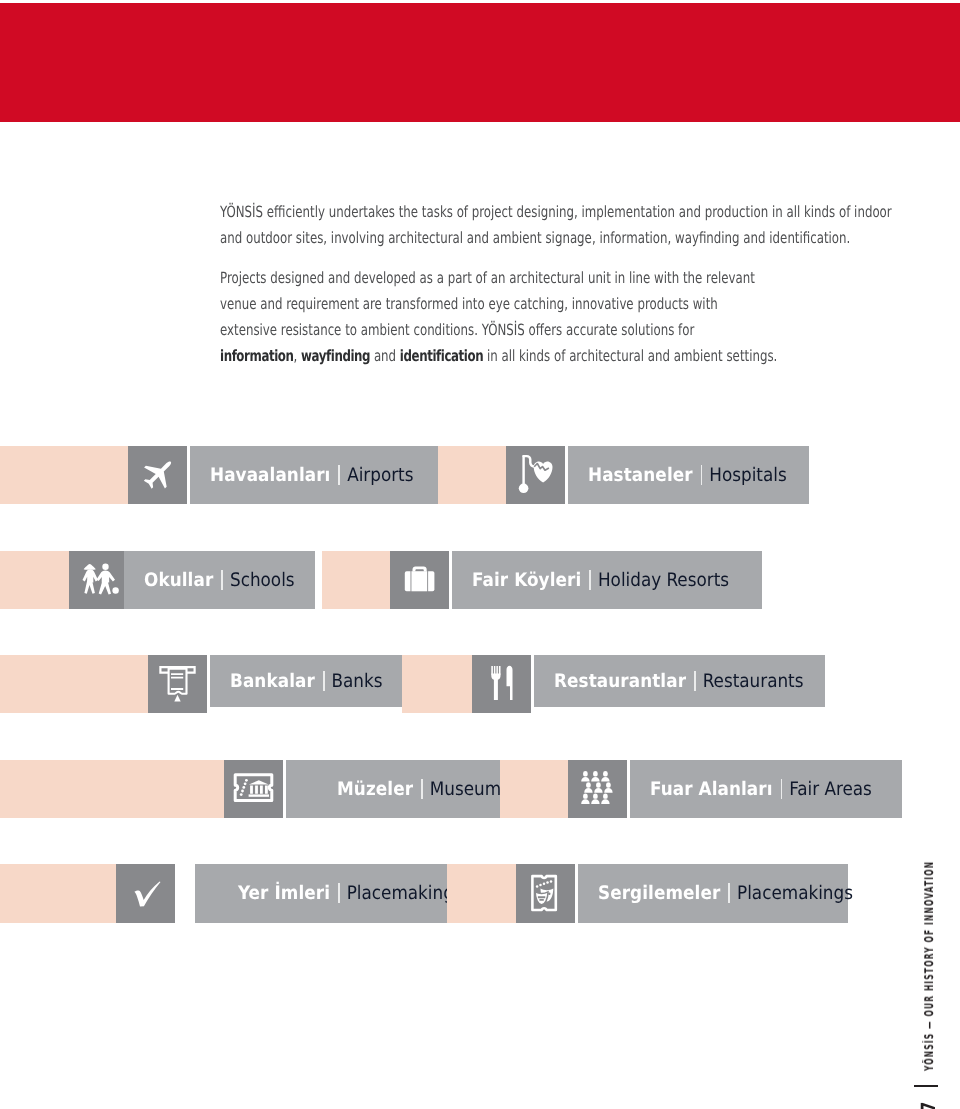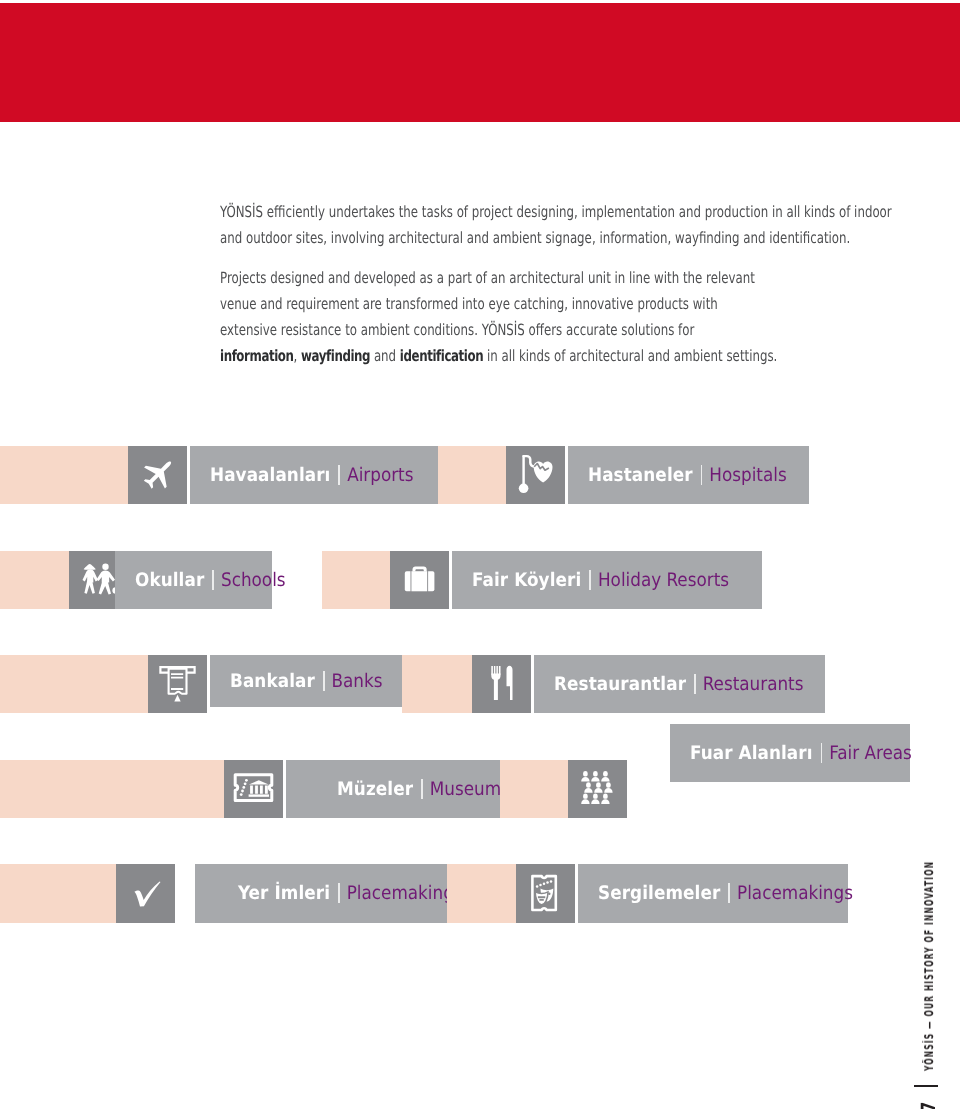--- a/index.html
+++ b/index.html
@@ -21,21 +21,21 @@
   .peach{position:absolute;}
   .iconbox{position:absolute;width:59px;}
   .iconbox svg{display:block;width:100%;height:100%;}
   .label{position:absolute;display:flex;align-items:center;}
   .label .txt{white-space:nowrap;font-size:18.7px;color:#ffffff;line-height:1;
               padding-left:20px;}
   .label .tr{font-weight:700;letter-spacing:.1px;}
   .label .sep{display:inline-block;width:1.7px;height:20px;margin:0 7px 0 8px;
               vertical-align:-4px;background:#ebecec;overflow:hidden;
               text-indent:-999px;}
-  .label .en{font-weight:400;color:#701a75;}
+  .label .en{font-weight:400;color:#0f172a;}
 
   
   .rail{position:absolute;left:890px;top:840px;width:70px;height:269px;}
   .railtxt{position:absolute;left:32.3px;top:231px;white-space:nowrap;
            font-size:12px;font-weight:700;letter-spacing:1.7px;color:#231f20;
            transform-origin:0 0;transform:rotate(-90deg) scaleX(0.692) translateZ(0);
            backface-visibility:hidden;}
   .railrule{position:absolute;left:24px;top:245.2px;width:24px;height:1.9px;
             background:#231f20;}
   .railnum{position:absolute;left:29px;top:272px;font-size:19.5px;font-weight:700;
@@ -90,21 +90,21 @@
               <path d="M20.7 13.1c1.1 0 2.1 1.1 3.2 2.2 1.1 1.1 2.8 2.4 2.8 2.9 0 .4-2.7.5-6 .5s-6-.1-6-.5c0-.5 1.7-1.8 2.8-2.9 1.1-1.1 2.1-2.2 3.2-2.2z"></path>
               <path d="M20.6 18.3c2.4 0 4.1 1.2 4.8 3l3.6 7.7-2.3 1.4-2.4-4.7.1 5.7H18.1l.1-5.7-2.4 4.7-2.3-1.4 3.6-7.7c.7-1.8 2.4-3 4.8-3z"></path>
               <path d="M18.2 29.5h4.9l2.8 12.5-2.4.8-3-8.8-2.7 8.8-2.4-.8z"></path>
               <circle cx="36.5" cy="15.8" r="3.2"></circle>
               <path d="M36.4 19.4c2.3 0 4 1.1 4.8 2.6l4.8 6.7-2.1 1.7-3.8-4.5.1 5.7h-7.5l.1-5.7-3.1 4.2-2.2-1.6 4.2-6.5c.8-1.5 2.4-2.6 4.7-2.6z"></path>
               <path d="M33 30.9h5.9l3.1 11.8-2.4.8-3.4-8.4-4.1 8.5-2.4-1z"></path>
               <circle cx="46.6" cy="39.5" r="3.2"></circle>
             </g>
           </svg>
         </div>
-        <div class="label" style="left: 115px; top: 551px; width: 157px; height: 58px; background: rgb(167, 169, 172);">
+        <div class="label" style="left: 124px; top: 551px; width: 191px; height: 58px; background: rgb(167, 169, 172);">
           <div class="txt"><span class="tr">Okullar</span><span class="sep">|</span><span class="en">Schools</span></div>
         </div>
         <div class="peach" style="left: 322px; top: 551px; width: 68px; height: 58px; background: rgb(247, 216, 200);"></div>
         <div class="iconbox" style="left: 390px; top: 551px; height: 58px; background: rgb(136, 137, 140);">
           <svg viewBox="0 0 59 58" xmlns="http://www.w3.org/2000/svg" aria-hidden="true">
             <g fill="#fff">
               <path d="M25.4 15.6h8.4c1.6 0 2.9 1.3 2.9 2.9v2.1h-2.9v-1.2c0-.6-.5-1.1-1.1-1.1h-6.2c-.6 0-1.1.5-1.1 1.1v1.2h-2.9v-2.1c0-1.6 1.3-2.9 2.9-2.9z"></path>
               <path d="M16.6 20.2h3.9v20.1h-3.9a1.8 1.8 0 0 1-1.8-1.8V22a1.8 1.8 0 0 1 1.8-1.8z"></path>
               <path d="M21.4 20.2h15.8v20.1H21.4z"></path>
               <path d="M38.1 20.2h4.5a1.8 1.8 0 0 1 1.8 1.8v16.5a1.8 1.8 0 0 1-1.8 1.8h-4.5z"></path>
@@ -133,21 +133,21 @@
         <div class="peach" style="left: 402px; top: 655px; width: 70px; height: 58px; background: rgb(247, 216, 200);"></div>
         <div class="iconbox" style="left: 472px; top: 655px; height: 58px; background: rgb(136, 137, 140);">
           <svg viewBox="0 0 59 58" xmlns="http://www.w3.org/2000/svg" aria-hidden="true">
             <g fill="#fff">
               <path d="M19.3 11.1h1.6v8.6h-1.6zM21.9 11.1h1.5v8.6h-1.5zM24.4 11.1h1.5v8.6h-1.5zM26.9 11.1h1.6v8.6h-1.6z"></path>
               <path d="M19.3 18.5h9.2v2.4c0 1.9-1.1 3.4-2.6 3.9V45h-4V24.8c-1.5-.5-2.6-2-2.6-3.9z"></path>
               <path d="M34.5 14.7c0-2.2 1.3-3.9 3-3.9s3 1.7 3 3.9v30.4h-2.5V31.2h-3.5z"></path>
             </g>
           </svg>
         </div>
-        <div class="label" style="left: 534px; top: 655px; width: 291px; height: 58px; background: rgb(167, 169, 172);">
+        <div class="label" style="left: 534px; top: 655px; width: 291px; height: 52px; background: rgb(167, 169, 172);">
           <div class="txt"><span class="tr">Restaurantlar</span><span class="sep">|</span><span class="en">Restaurants</span></div>
         </div>
       </div>
       <div>
         <div class="peach" style="left: 0px; top: 760px; width: 224px; height: 58px; background: rgb(247, 216, 200);"></div>
         <div class="iconbox" style="left: 224px; top: 760px; height: 58px; background: rgb(136, 137, 140);">
           <svg viewBox="0 0 59 58" xmlns="http://www.w3.org/2000/svg" aria-hidden="true">
             <path d="M11.2 14.8h36.6v10.4a2.5 2.5 0 0 0 0 5v10.4H11.2V30.2a2.5 2.5 0 0 0 0-5z" fill="none" stroke="#fff" stroke-width="3" stroke-linejoin="round"></path>
             <g fill="#fff">
               <circle cx="22.4" cy="20.3" r="1.4"></circle>
@@ -182,21 +182,21 @@
               <path d="M40.4 28.1c2.3 0 4.15 1.85 4.15 4.15v.5H36.25v-.5c0-2.3 1.85-4.15 4.15-4.15z"></path>
               <path d="M15.099999999999998 35.7a2.3 2.3 0 0 1 4.6 0v1.3a1.85 1.85 0 0 1-1.85 1.85h-.9a1.85 1.85 0 0 1-1.85-1.85z"></path>
               <path d="M17.4 39.300000000000004c2.3 0 4.15 1.85 4.15 4.15v.5H13.249999999999998v-.5c0-2.3 1.85-4.15 4.15-4.15z"></path>
               <path d="M25.099999999999998 35.7a2.3 2.3 0 0 1 4.6 0v1.3a1.85 1.85 0 0 1-1.85 1.85h-.9a1.85 1.85 0 0 1-1.85-1.85z"></path>
               <path d="M27.4 39.300000000000004c2.3 0 4.15 1.85 4.15 4.15v.5H23.25v-.5c0-2.3 1.85-4.15 4.15-4.15z"></path>
               <path d="M35.1 35.7a2.3 2.3 0 0 1 4.6 0v1.3a1.85 1.85 0 0 1-1.85 1.85h-.9a1.85 1.85 0 0 1-1.85-1.85z"></path>
               <path d="M37.4 39.300000000000004c2.3 0 4.15 1.85 4.15 4.15v.5H33.25v-.5c0-2.3 1.85-4.15 4.15-4.15z"></path>
             </g>
           </svg>
         </div>
-        <div class="label" style="left: 630px; top: 724px; width: 240px; height: 58px; background: rgb(167, 169, 172); margin-left: 40px;">
+        <div class="label" style="left: 630px; top: 760px; width: 272px; height: 58px; background: rgb(167, 169, 172);">
           <div class="txt"><span class="tr">Fuar Alanları</span><span class="sep">|</span><span class="en">Fair Areas</span></div>
         </div>
       </div>
       <div>
         <div class="peach" style="left: 0px; top: 864px; width: 116px; height: 59px; background: rgb(247, 216, 200);"></div>
         <div class="iconbox" style="left: 116px; top: 864px; height: 59px; background: rgb(136, 137, 140);">
           <svg viewBox="0 0 59 58" xmlns="http://www.w3.org/2000/svg" aria-hidden="true">
             <path d="M18.4 27.3c1.4-.9 3.0-1.4 4.1-1.3 1.0.1 1.7.8 2.3 2.1.9 1.9 1.9 4.6 2.9 7.4 3.8-6.3 8.7-12.8 15.9-18.6l.9.6c-6.2 7.2-11.9 16.0-16.6 24.3l-3.9.3c-.8-3.3-1.8-6.9-3.0-10.2-.8-2.3-1.7-3.7-2.6-4.6z" fill="#fff"></path>
           </svg>
         </div>

